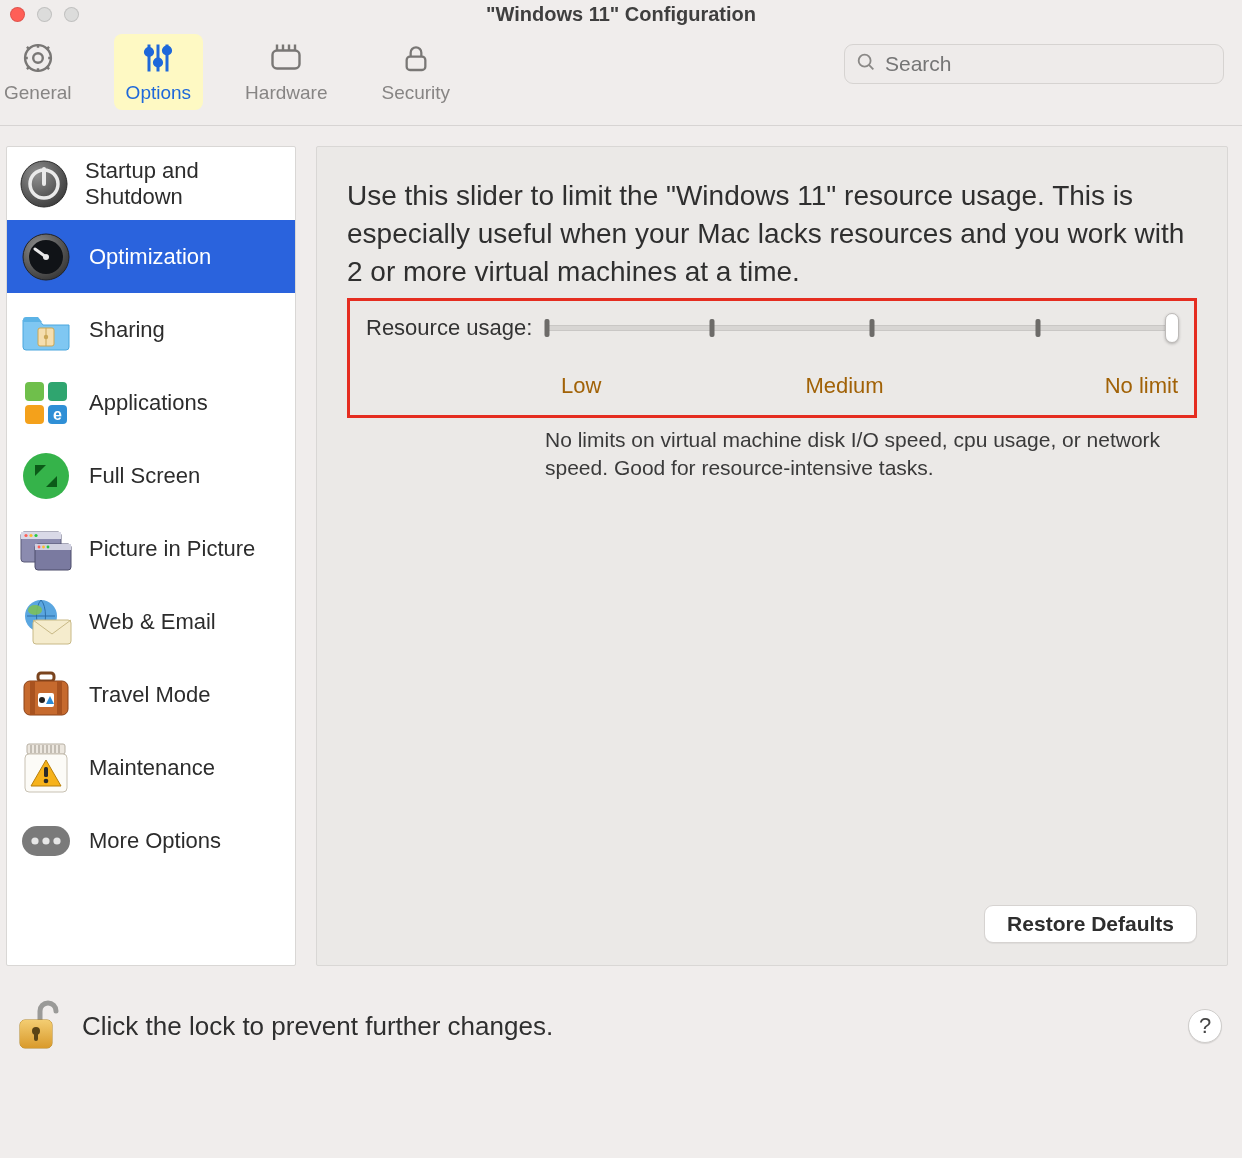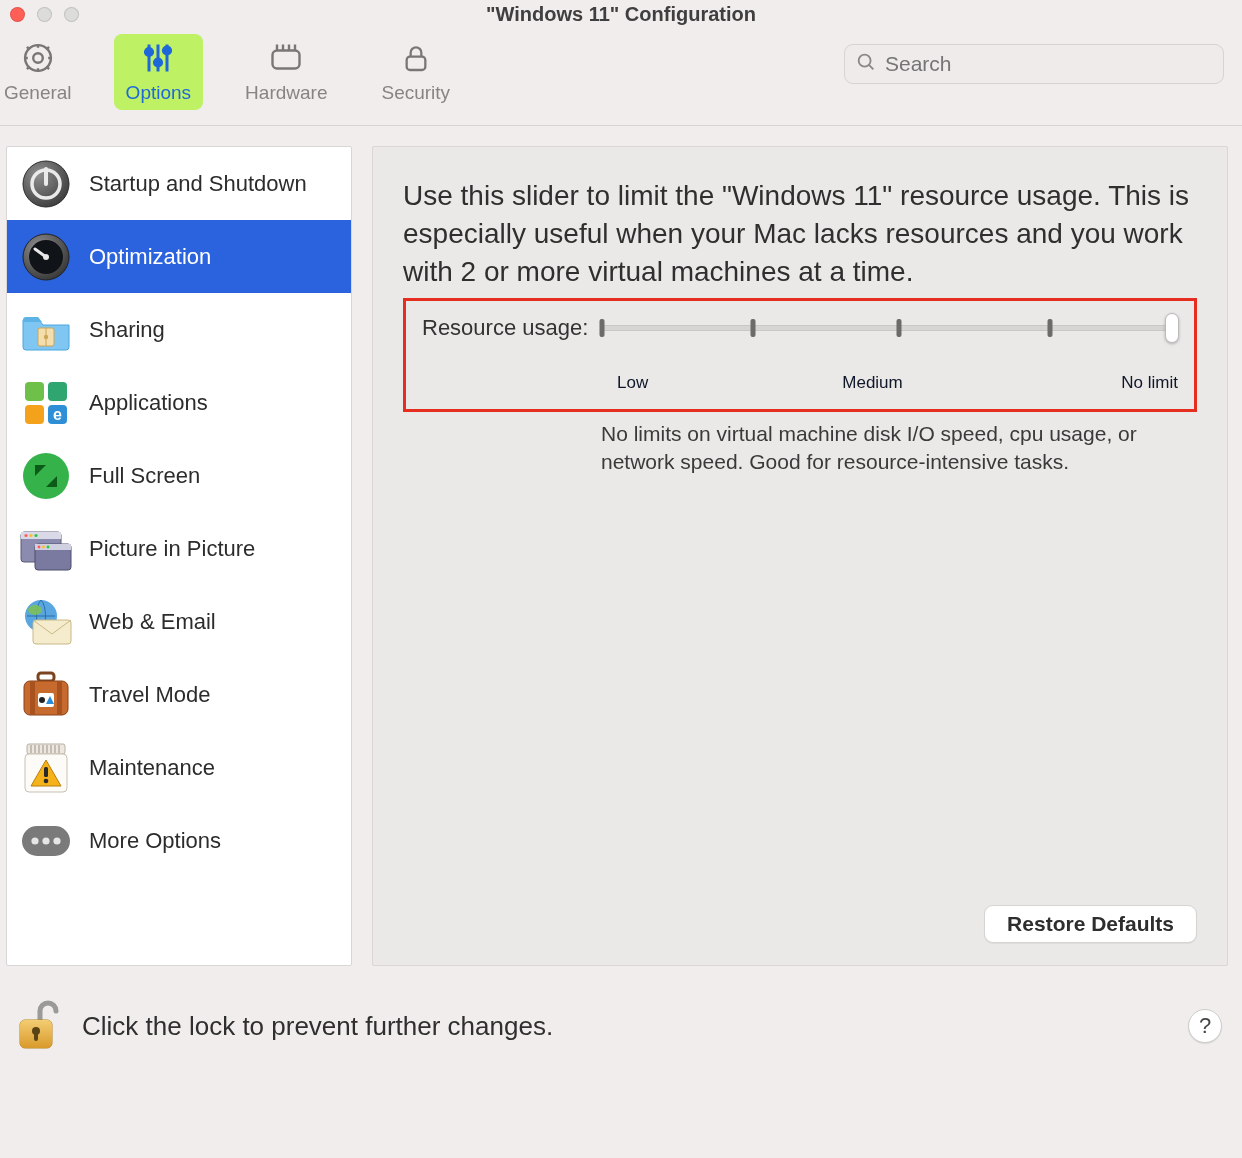--- a/index.html
+++ b/index.html
@@ -40,21 +40,21 @@
       background: #f0edec;
     }
     .toolbar-items { display: flex; gap: 30px; padding-left: 0; }
     .tb-item {
       display: flex; flex-direction: column; align-items: center;
       width: auto; padding: 4px 12px 6px;
       cursor: pointer; border-radius: 8px;
       min-width: 78px;
     }
     .tb-item:first-child { padding-left: 4px; min-width: 76px; }
-    .tb-item.selected { background: #bef264; align-items: center; }
+    .tb-item.selected { background: #fef9c3; align-items: center; }
     .tb-item .icon-slot { width: 44px; height: 40px; display:flex; align-items:center; justify-content:center; }
     .tb-item .tb-label { font-size: 19px; margin-top: 4px; color: #878584; }
     .tb-item.selected .tb-label { color: #1e68da; }
     .tb-item .icon-slot svg { stroke: #797775; fill: none; }
     .tb-item.selected .icon-slot svg { stroke: #1e68da; }
 
     .toolbar-spacer { flex: 1; }
     .search-wrap { padding: 10px 18px 0 0; }
     .search-box {
       display: flex; align-items: center;
@@ -73,21 +73,21 @@
 
     
     .content {
       display: flex;
       padding: 20px 14px 0 6px;
       gap: 20px;
       height: 840px;
     }
 
     .sidebar {
-      width: 346px;
+      width: 290px;
       background: #ffffff;
       border: 1px solid #d9d7d5;
       border-radius: 2px;
       overflow: hidden;
     }
     .sb-item {
       display: flex; align-items: center;
       height: 73px;
       padding: 0 12px;
       gap: 16px;
@@ -133,21 +133,21 @@
       background: #6d6b69; top: 50%; transform: translate(-50%, -50%);
     }
     .knob {
       position: absolute; width: 14px; height: 30px; border-radius: 7px;
       background: #ffffff; border: 0.5px solid #bdbab8;
       box-shadow: 0 1px 3px rgba(0,0,0,0.25);
       top: 50%; transform: translate(-50%, -50%);
     }
     .tick-labels {
       display: flex; margin-top: 28px;
-      font-size: 17px; color: #0f172a;
+      font-size: 22px; color: #a16207;
     }
     .tick-labels .spacer-left { width: 195px; }
     .tick-labels .l-low { flex: 0 0 110px; }
     .tick-labels .l-med { flex: 1; text-align: center; }
     .tick-labels .l-max { flex: 0 0 160px; text-align: right; }
 
     .slider-desc {
       font-size: 21px; line-height: 1.3; color: #3a3a3a;
       padding-left: 198px; padding-right: 20px;
     }

